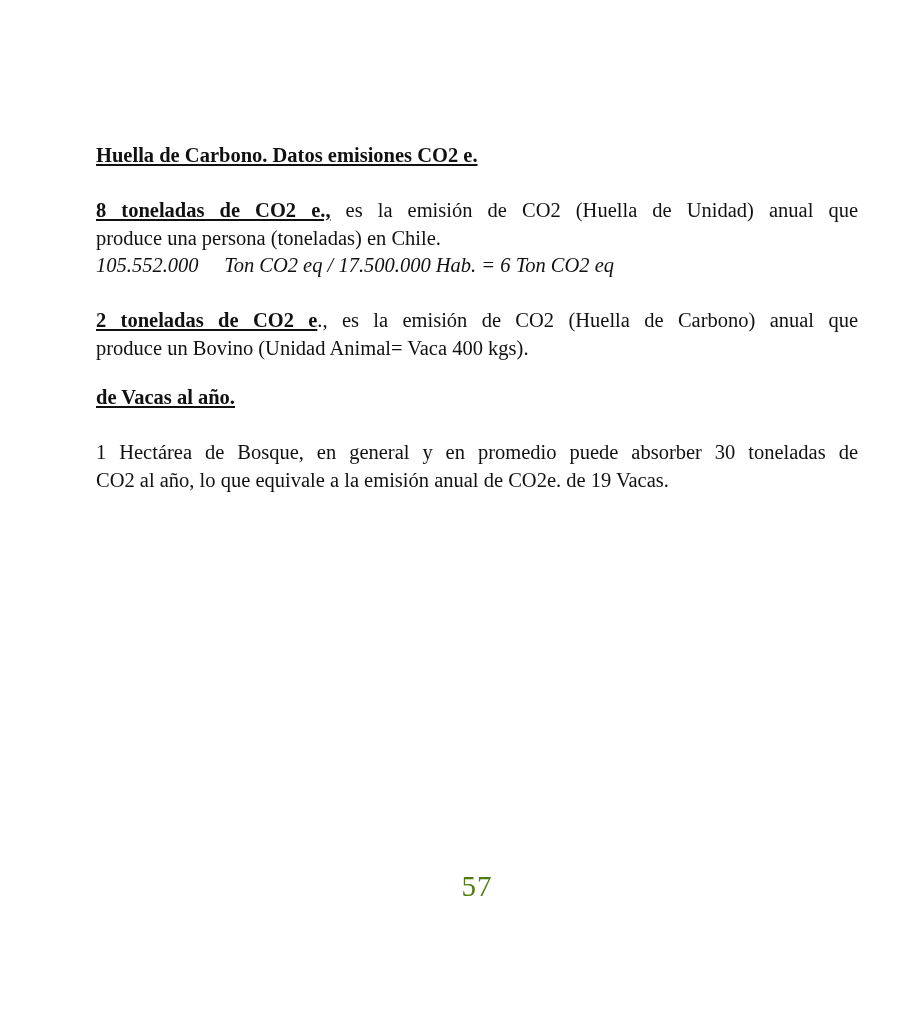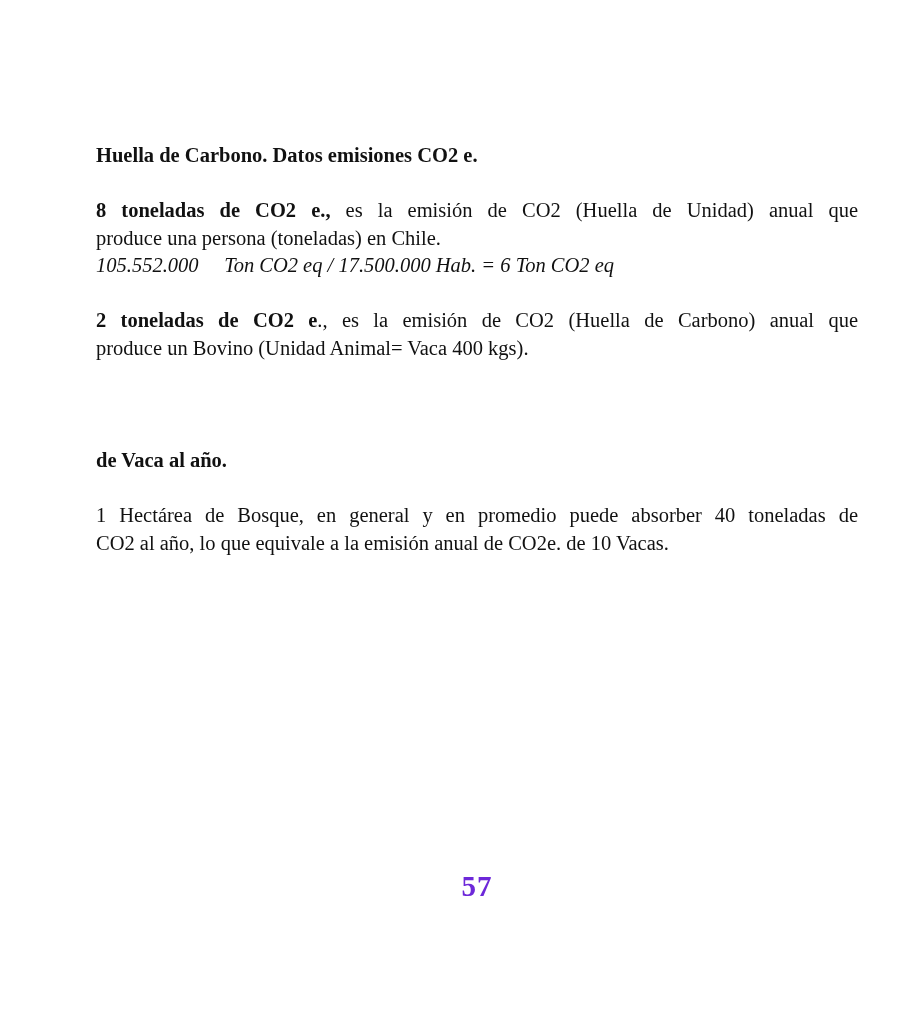--- a/index.html
+++ b/index.html
@@ -28,37 +28,36 @@
   }
   .line {
     font-size: 20.5px;
     line-height: 27.5px;
   }
   
   .stretch {
     text-align: justify;
     text-align-last: justify;
   }
-  .bold { font-weight: bold; }
+  .bold { font-weight: bold; text-decoration: underline; }
   .pre { white-space: pre-wrap; font-style: italic; }
   .gap-1 { margin-bottom: 27.5px; }  
-  .gap-2 { margin-bottom: 85px; }    
+  .gap-2 { margin-bottom: 22px; }    
   .footer {
     position: absolute;
     top: 869px;
     left: 96px;
     right: 65px;
     text-align: center;
   }
   .page-number {
     font-size: 29px;
     line-height: 34px;
-    color: #6d28d9;
+    color: #4d7c0f;
     letter-spacing: 1px;
-    font-weight: bold;
   }
 </style>
 </head>
 <body>
 
 <div class="page">
   <div class="content">
 
     <div class="line bold gap-1">Huella de Carbono. Datos emisiones CO2 e.</div>
 
@@ -68,26 +67,26 @@
       <div class="line pre">105.552.000     Ton CO2 eq / 17.500.000 Hab. = 6 Ton CO2 eq</div>
     </div>
 
     <div class="gap-2">
       <div class="line stretch"><span class="bold">2 toneladas de CO2 e</span><span>., es la emisión de CO2 (Huella de Carbono) anual que</span></div>
       <div class="line">produce un Bovino (Unidad Animal= Vaca 400 kgs).</div>
     </div>
 
 
     <div class="gap-1">
-      <div class="line bold">de Vaca al año.</div>
+      <div class="line bold">de Vacas al año.</div>
     </div>
 
     <div>
-      <div class="line stretch">1 Hectárea de Bosque, en general y en promedio puede absorber 40 toneladas de</div>
-      <div class="line">CO2 al año, lo que equivale a la emisión anual de CO2e. de 10 Vacas.</div>
+      <div class="line stretch">1 Hectárea de Bosque, en general y en promedio puede absorber 30 toneladas de</div>
+      <div class="line">CO2 al año, lo que equivale a la emisión anual de CO2e. de 19 Vacas.</div>
     </div>
 
   </div>
 
   <div class="footer">
     <span class="page-number">57</span>
   </div>
 </div>
 
 </body></html>

